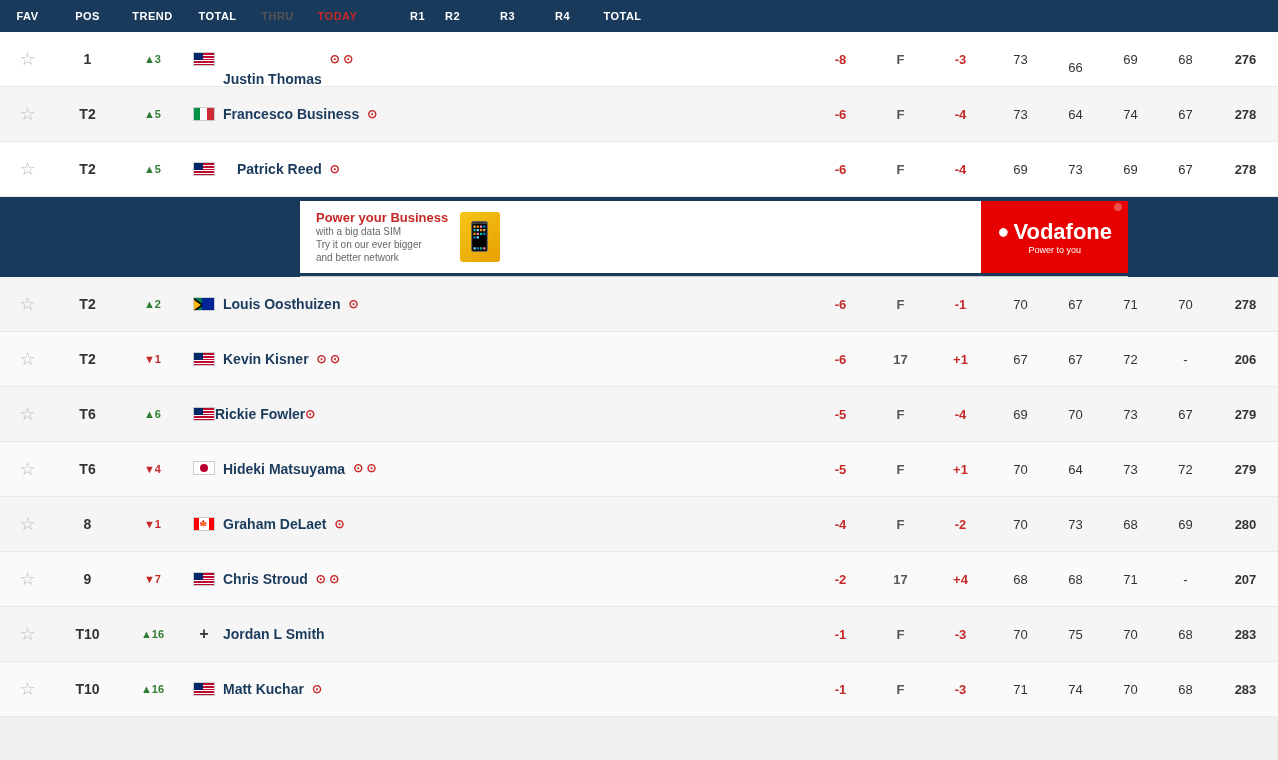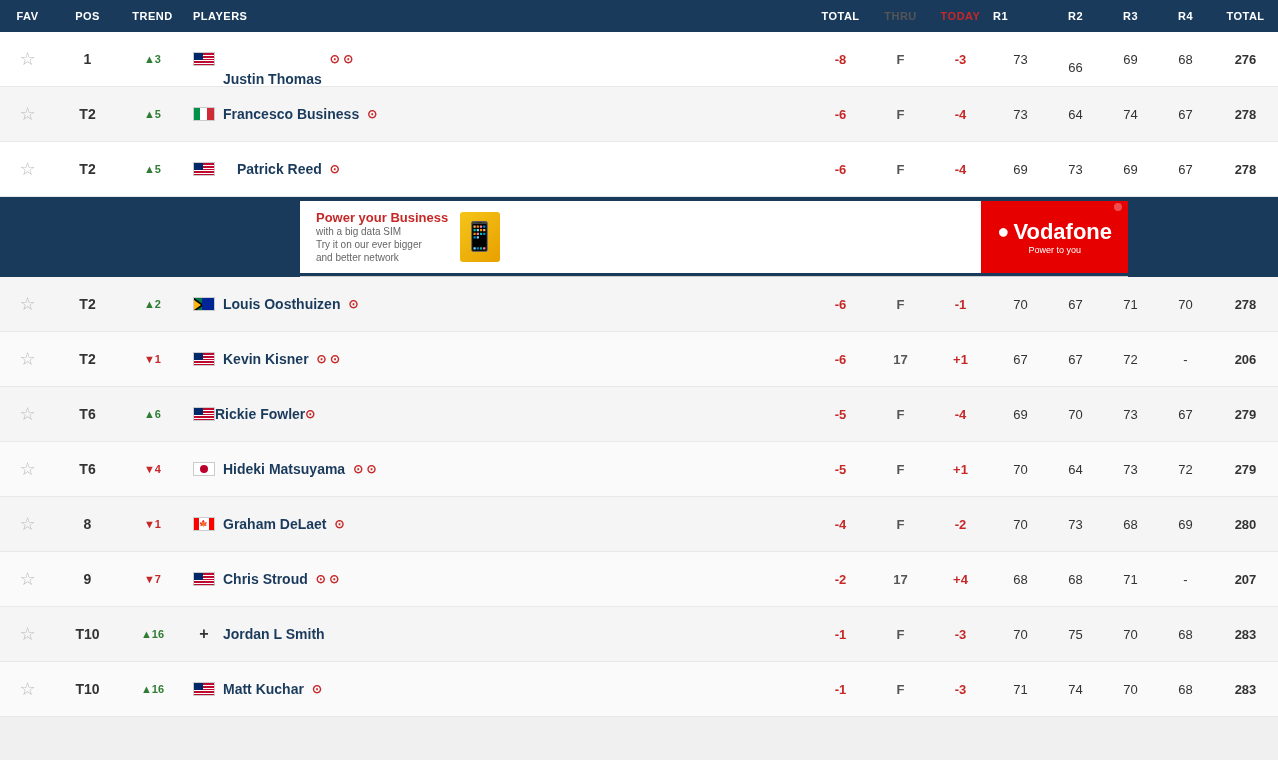--- a/index.html
+++ b/index.html
@@ -25,21 +25,21 @@
       letter-spacing: 0.5px;
       height: 32px;
     }
     .col-fav { width: 55px; text-align: center; flex-shrink: 0; }
     .col-pos { width: 65px; text-align: center; flex-shrink: 0; }
     .col-trend { width: 65px; text-align: center; flex-shrink: 0; }
     .col-players { flex: 1; padding-left: 8px; }
     .col-total { width: 65px; text-align: center; flex-shrink: 0; }
     .col-thru { width: 55px; text-align: center; flex-shrink: 0; }
     .col-today { width: 65px; text-align: center; flex-shrink: 0; }
-    .col-r1 { width: 55px; text-align: left; flex-shrink: 0; }
+    .col-r1 { width: 55px; text-align: right; flex-shrink: 0; }
     .col-r2 { width: 55px; text-align: center; flex-shrink: 0; }
     .col-r3 { width: 55px; text-align: center; flex-shrink: 0; }
     .col-r4 { width: 55px; text-align: center; flex-shrink: 0; }
     .col-total2 { width: 65px; text-align: center; flex-shrink: 0; }
 
     .data-row {
       display: flex;
       align-items: center;
       height: 55px;
       border-bottom: 1px solid #e8e8e8;
@@ -154,21 +154,20 @@
   </style>
 </head>
 <body>
 
 <div class="leaderboard">
 
   <div class="header-row">
     <div class="col-fav">FAV</div>
     <div class="col-pos">POS</div>
     <div class="col-trend">TREND</div>
-    <div class="col-players">PLAYERS</div>
     <div class="col-total" style="color:#fff;">TOTAL</div>
     <div class="col-thru">THRU</div>
     <div class="col-today">TODAY</div>
     <div class="col-r1">R1</div>
     <div class="col-r2">R2</div>
     <div class="col-r3">R3</div>
     <div class="col-r4">R4</div>
     <div class="col-total2">TOTAL</div>
   </div>
 
@@ -313,21 +312,21 @@
         <div style="width: 55px; text-align: center; font-size: 13px; color: rgb(51, 51, 51);">69</div>
         <div style="width: 55px; text-align: center; font-size: 13px; color: rgb(51, 51, 51);">70</div>
         <div style="width: 55px; text-align: center; font-size: 13px; color: rgb(51, 51, 51);">73</div>
         <div style="width: 55px; text-align: center; font-size: 13px; color: rgb(51, 51, 51);">67</div>
         <div style="width: 65px; text-align: center; font-size: 13px; color: rgb(51, 51, 51); font-weight: bold;">279</div>
       </div>
       <div class="data-row">
         <div class="col-fav" style="color: rgb(187, 187, 187); font-size: 18px; cursor: pointer;">☆</div>
         <div class="col-pos" style="color: rgb(51, 51, 51); font-size: 14px; font-weight: bold; text-align: center;">T6</div>
         <div class="col-trend" style="font-size: 11px; font-weight: bold; text-align: center; color: rgb(198, 40, 40);">▼4</div>
-        <div class="col-players" style="display: flex; align-items: center; flex: 1 1 0%; padding-left: 8px;">
+        <div class="col-players" style="display: flex; align-items: flex-start; flex: 1 1 0%; padding-left: 8px;">
           <span style="display: inline-flex; align-items: center; justify-content: center; width: 22px; height: 14px; background: rgb(255, 255, 255); border: 1px solid rgb(204, 204, 204); flex-shrink: 0;">
             <div style="width: 8px; height: 8px; background: rgb(188, 0, 45); border-radius: 50%;"></div>
           </span>
           <span style="font-size: 14px; font-weight: bold; color: rgb(26, 58, 92); cursor: pointer;">Hideki Matsuyama</span>
           <span style="color: rgb(198, 40, 40); font-size: 12px; cursor: pointer;">⊙ ⊙</span>
         </div>
         <div class="col-total" style="width: 65px; text-align: center; font-size: 13px; font-weight: bold; color: rgb(198, 40, 40);">-5</div>
         <div class="col-thru" style="width: 55px; text-align: center; font-size: 13px; color: rgb(85, 85, 85);">F</div>
         <div style="width: 65px; text-align: center; font-size: 13px; font-weight: bold; color: rgb(198, 40, 40);">+1</div>
         <div style="width: 55px; text-align: center; font-size: 13px; color: rgb(51, 51, 51);">70</div>

